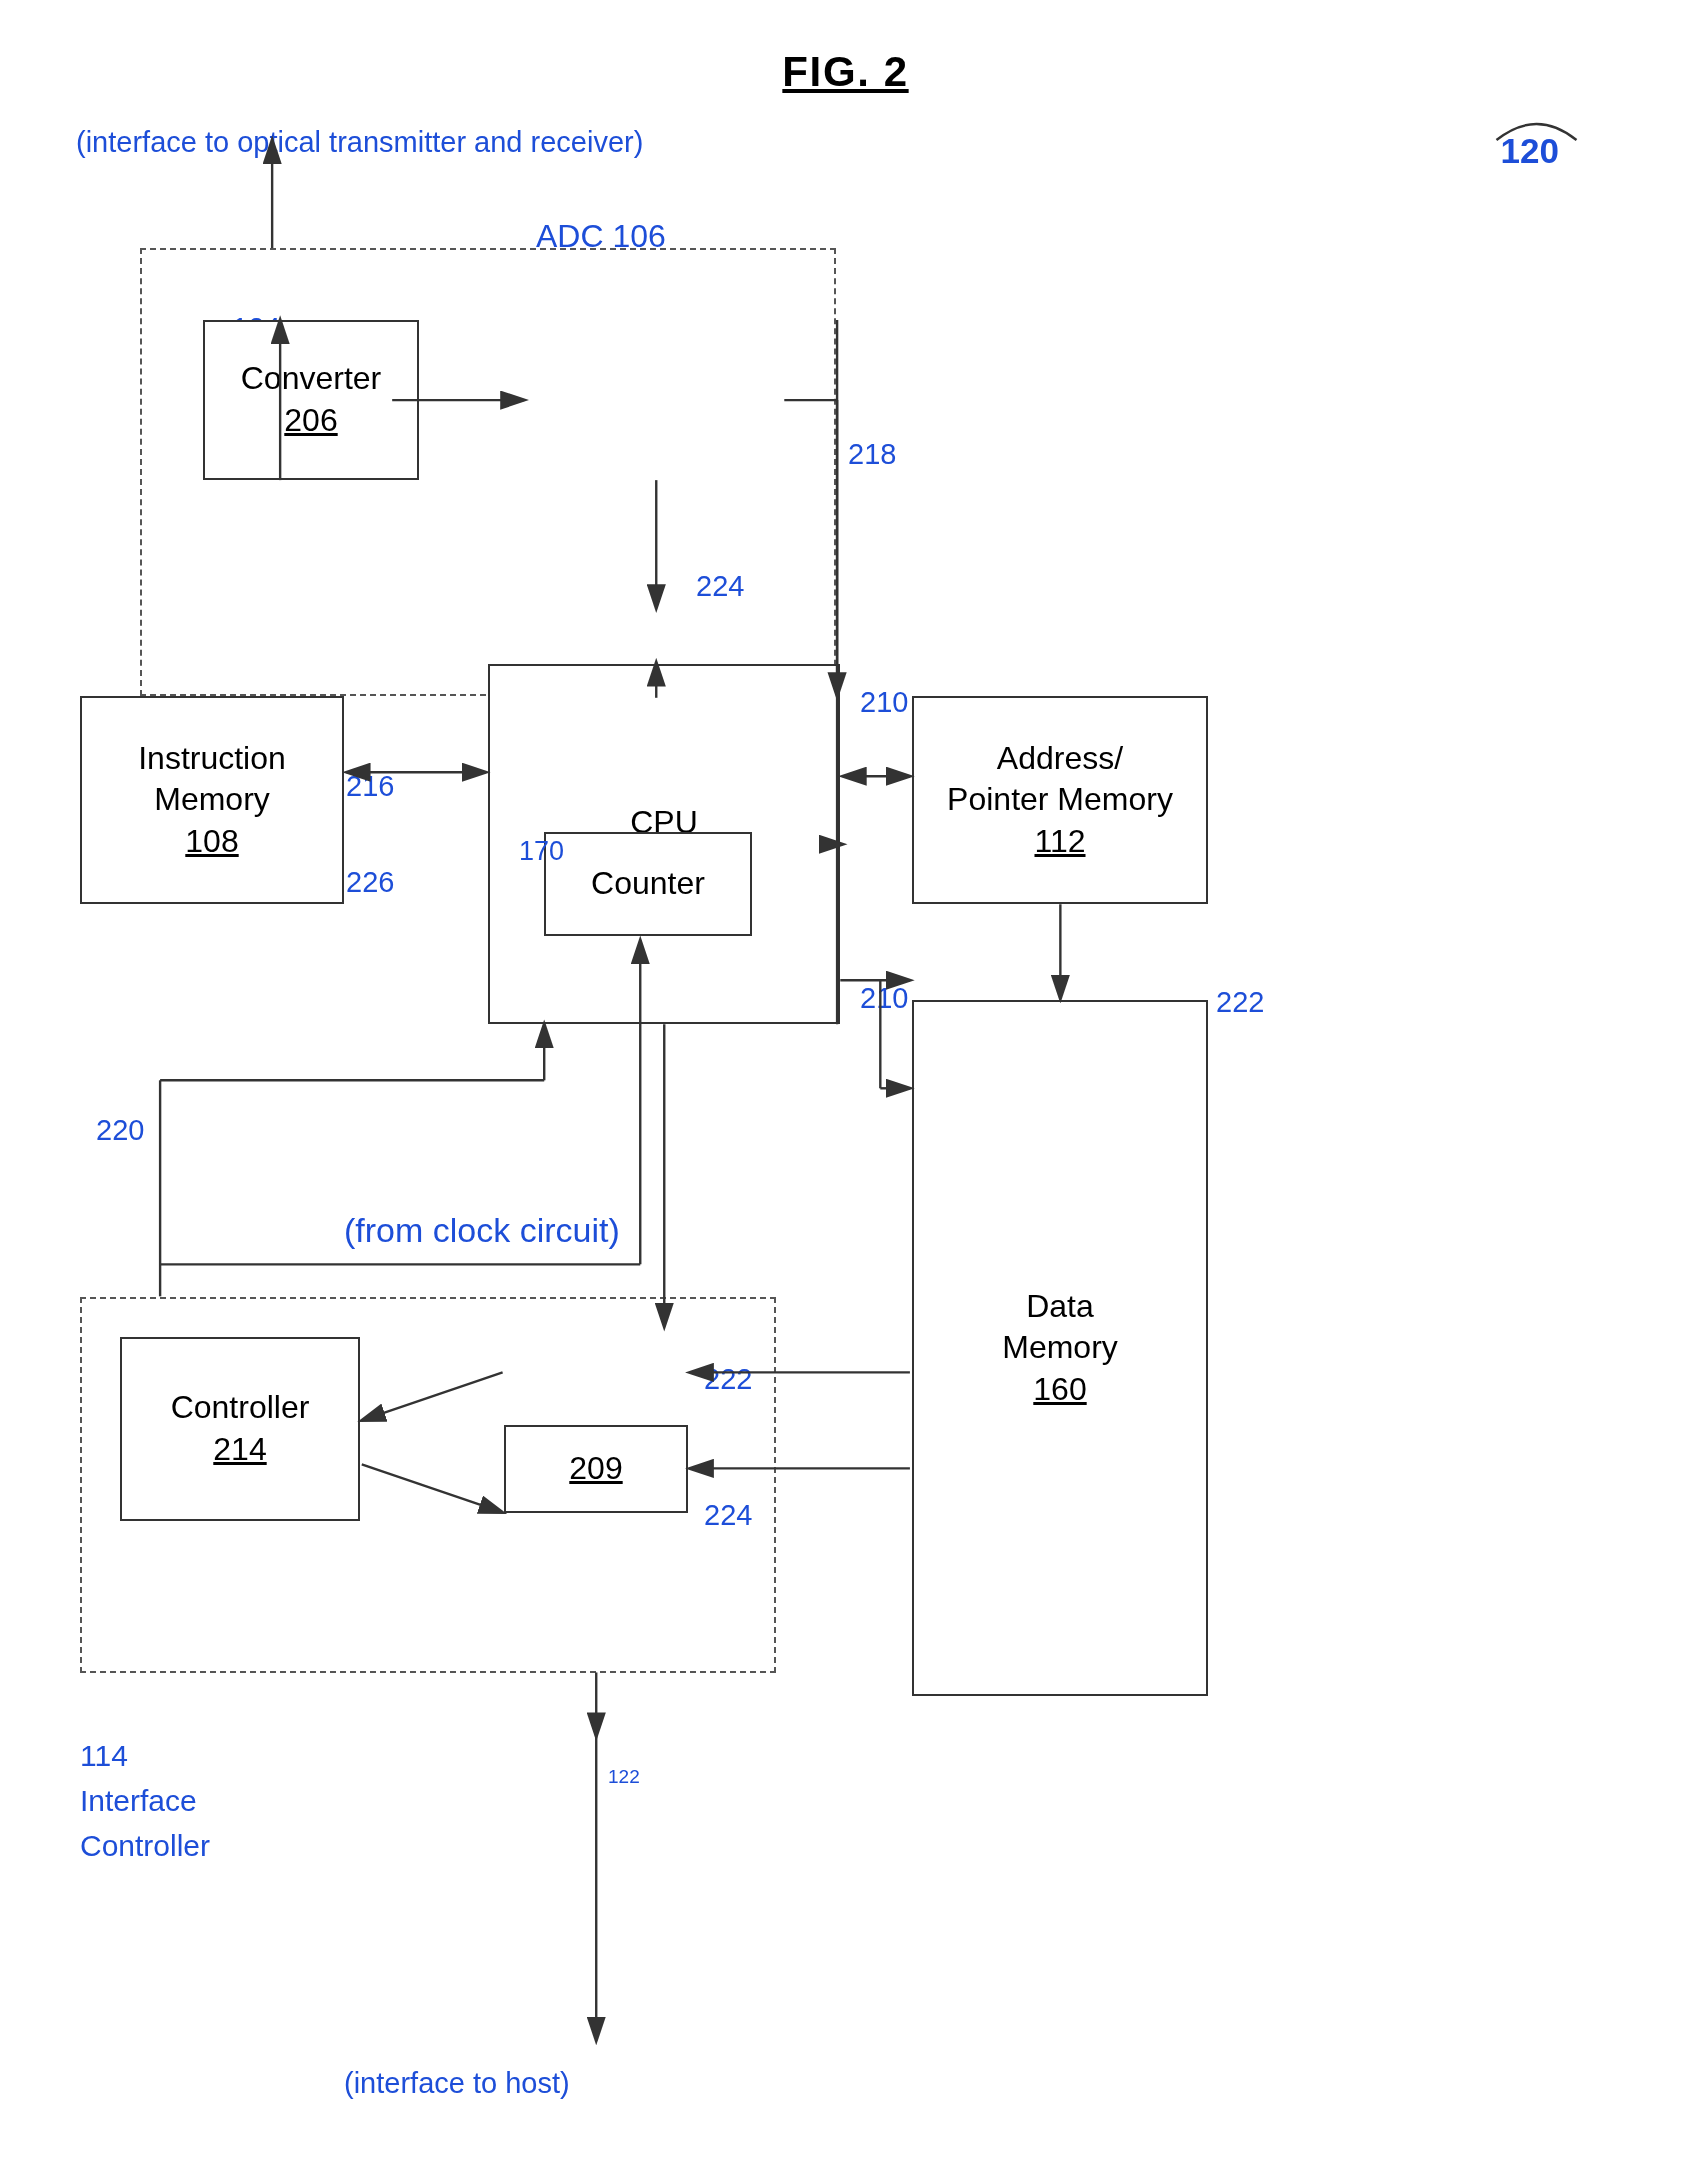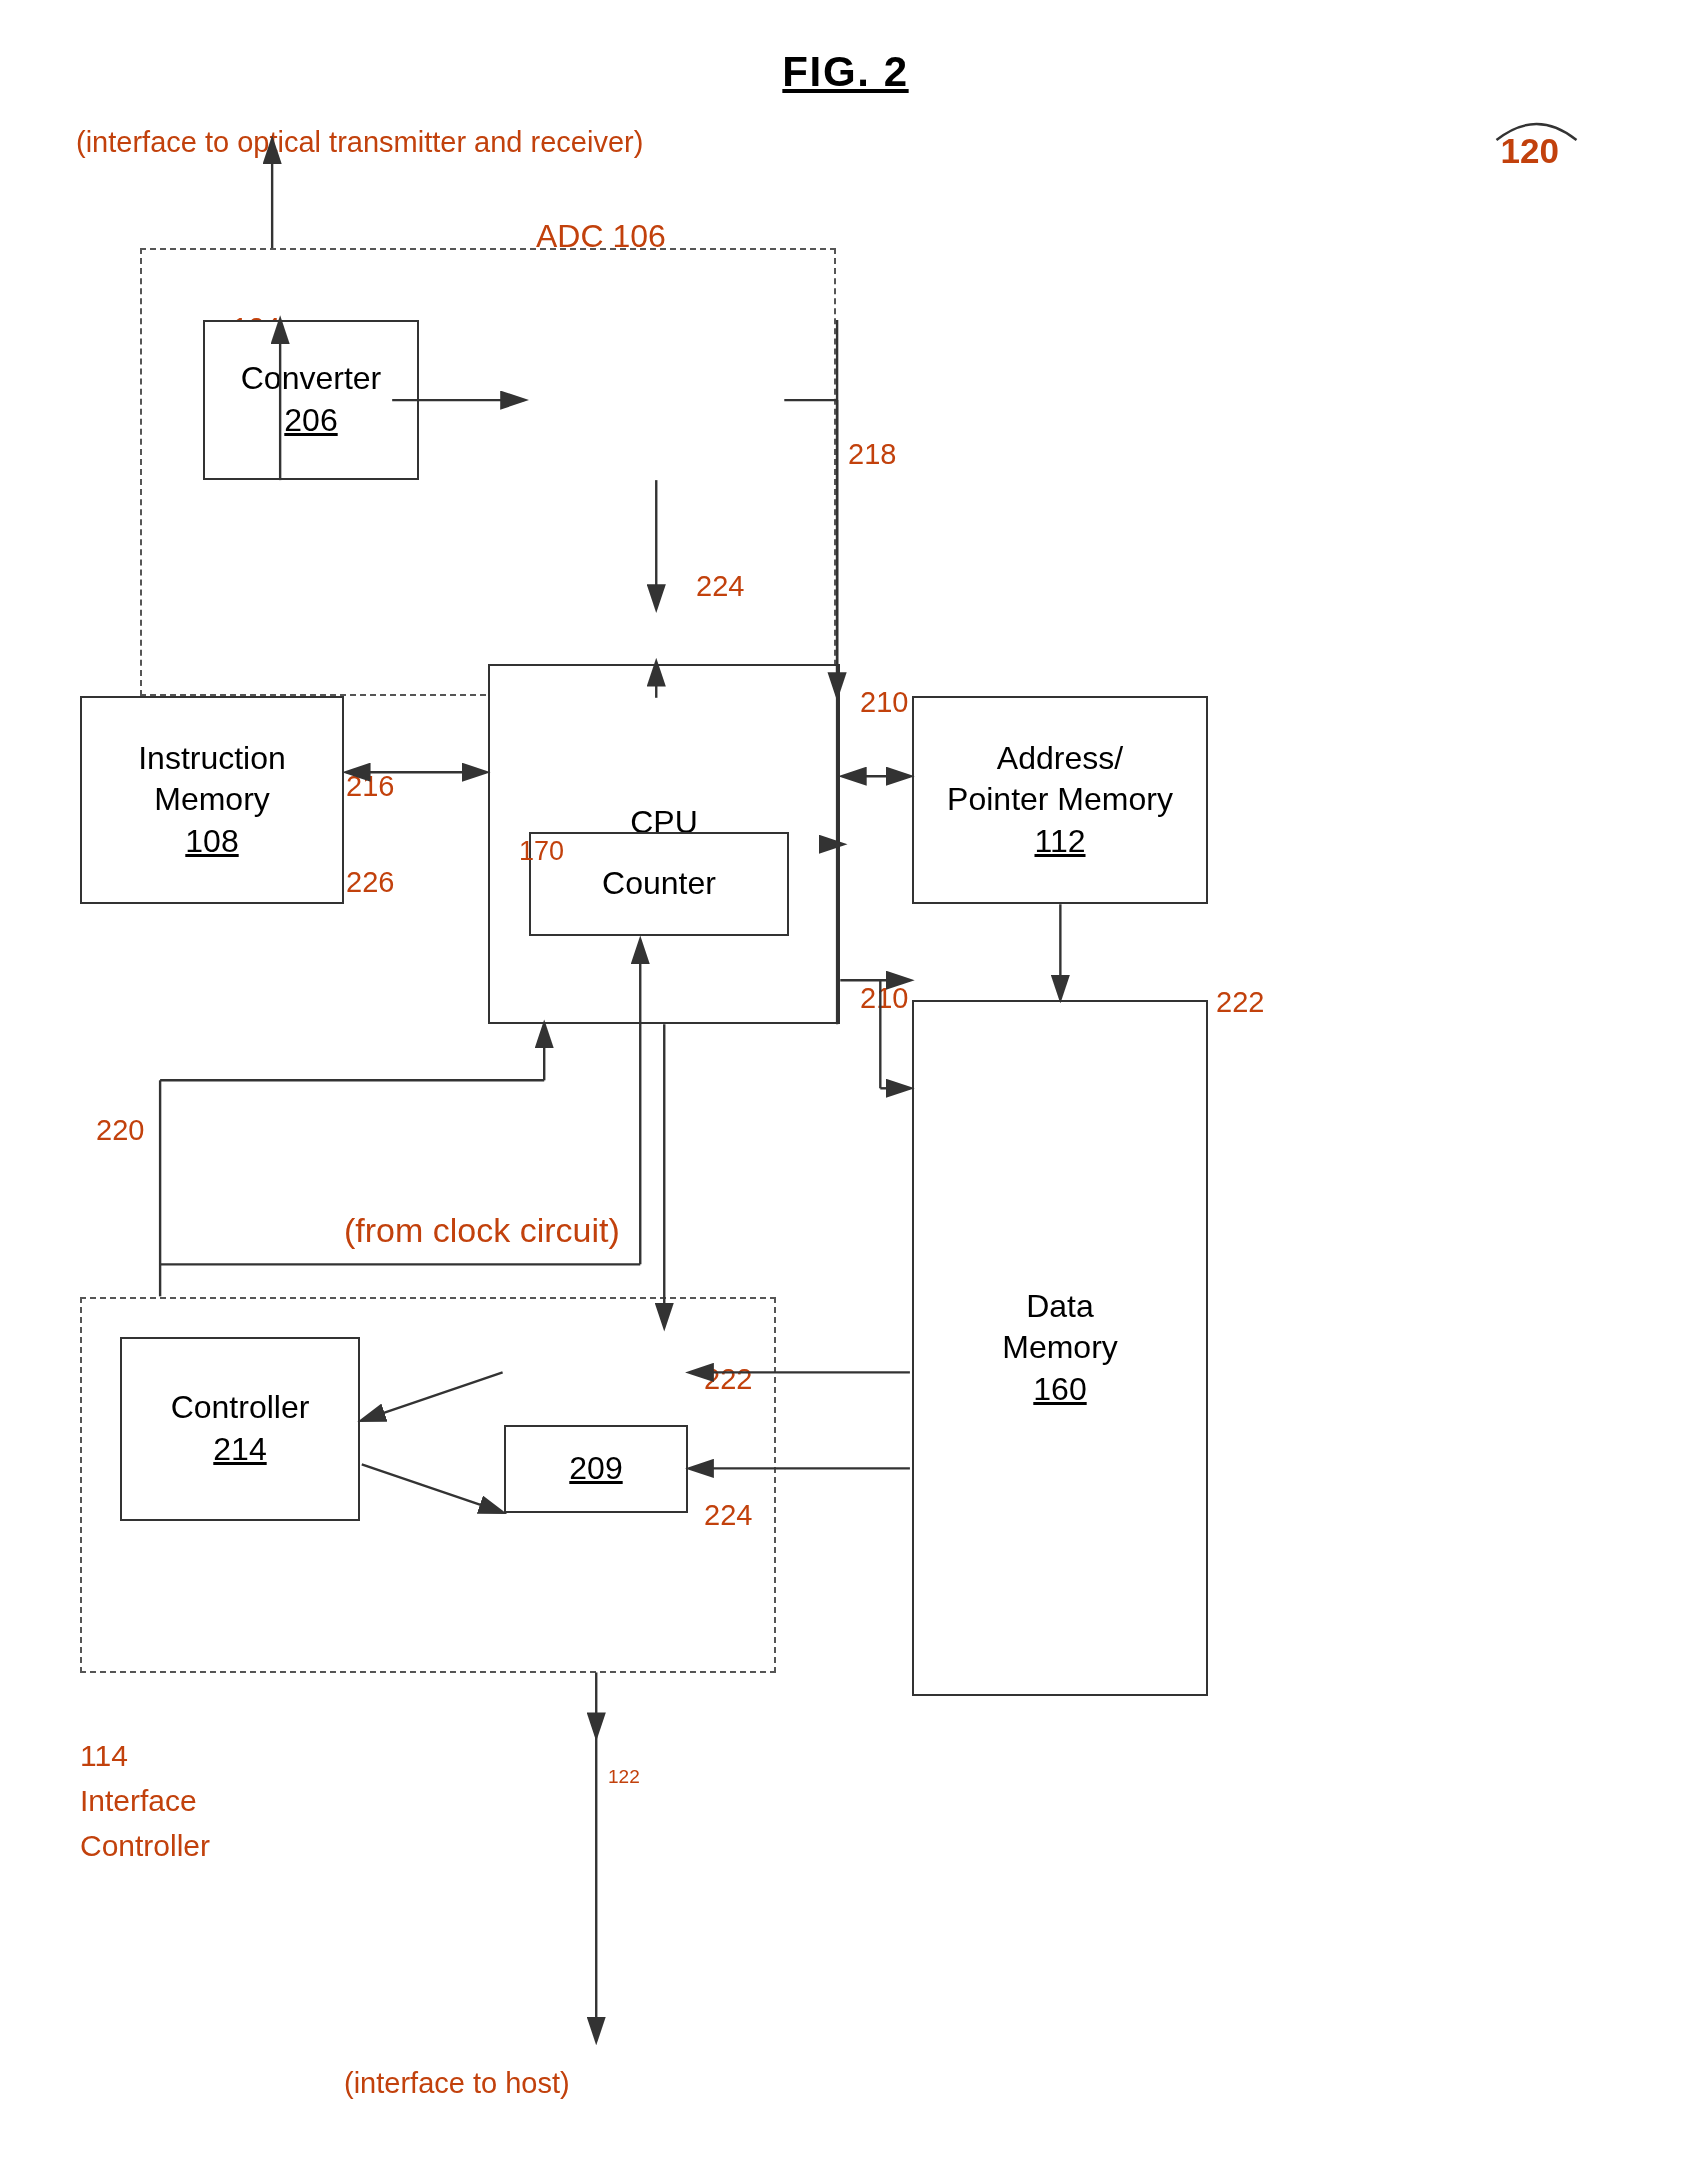--- a/index.html
+++ b/index.html
@@ -46,21 +46,21 @@
     .box-label {
       font-size: 32px;
       line-height: 1.3;
     }
     .box-label-underline {
       text-decoration: underline;
     }
     .label-text {
       position: absolute;
       font-size: 30px;
-      color: #c2410c;
+      color: #1d4ed8;
       line-height: 1.3;
       text-align: center;
     }
     
     .svg-overlay {
       position: absolute;
       top: 0; left: 0;
       width: 1691px;
       height: 2183px;
       pointer-events: none;
@@ -94,21 +94,21 @@
 
   <div class="label-text" style="top:436px; left:800px; font-size:29px;margin-left:48px;">218</div>
 
   <div class="label-text" style="top:568px; left:696px; font-size:29px;">224</div>
 
   <div class="box" style="top:664px; left:488px; width:352px; height:360px;">
     <div class="box-label">CPU</div>
     <div class="box-label box-label-underline">110</div>
   </div>
 
-  <div class="box" style="top:832px; left:529px; width:260px; height:104px;">
+  <div class="box" style="top:832px; left:544px; width:208px; height:104px;">
     <div class="box-label">Counter</div>
   </div>
 
   <div class="label-text" style="top:834px; left:519px; font-size:27px;">170</div>
 
   <div class="box" style="top:696px; left:80px; width:264px; height:208px;">
     <div class="box-label">Instruction<br>Memory</div>
     <div class="box-label box-label-underline">108</div>
   </div>
 

